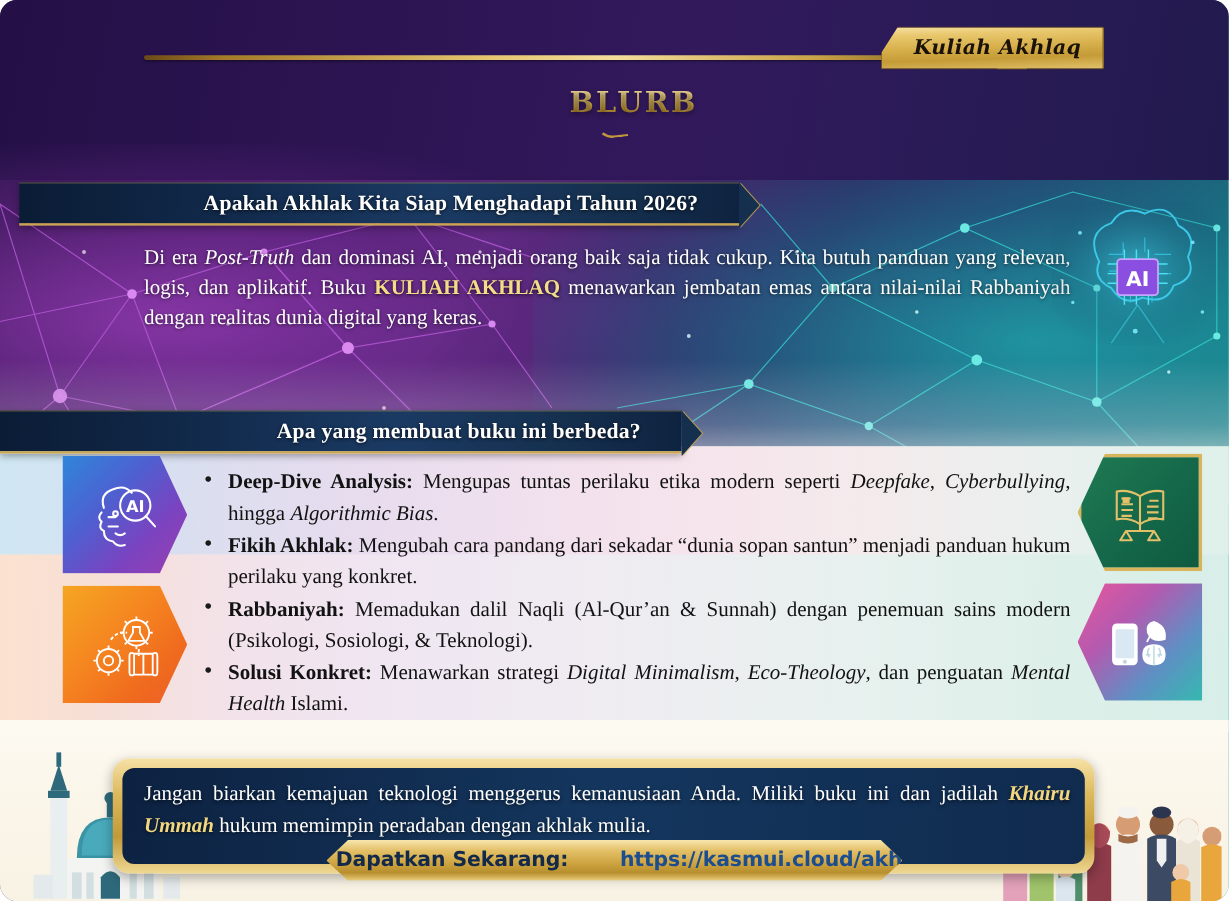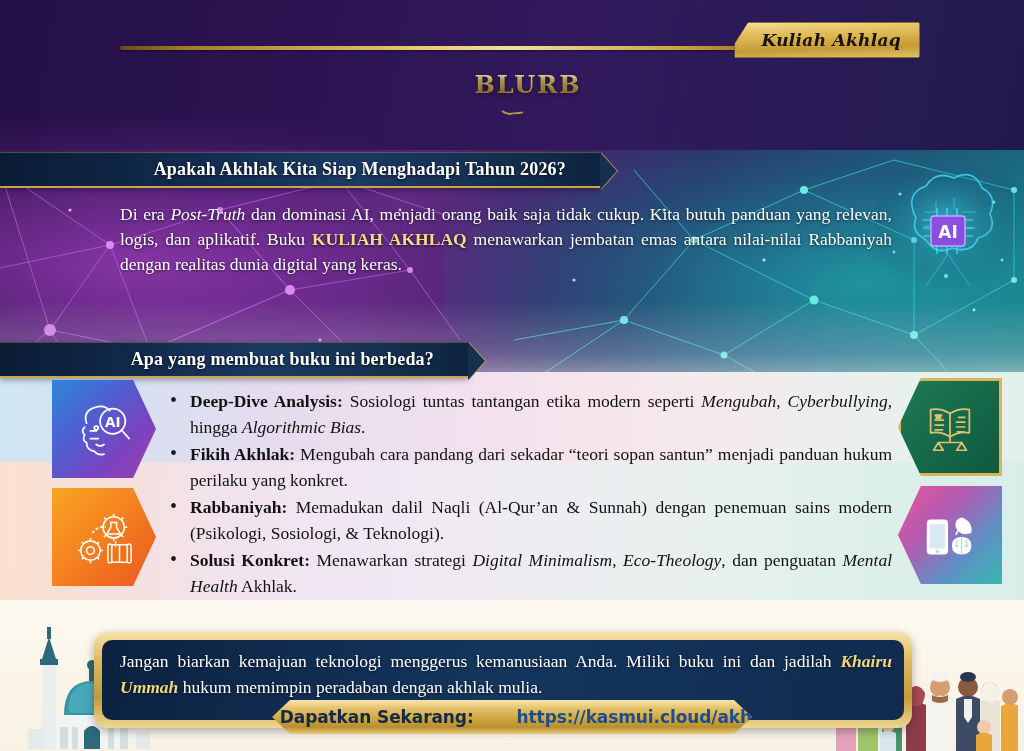--- a/index.html
+++ b/index.html
@@ -5,21 +5,21 @@
   * { box-sizing: border-box; margin: 0; padding: 0; }
 
   body {
     width: 1024px; height: 751px;
     font-family: "Liberation Serif", serif;
     background: #fff;
     overflow: hidden;
     position: relative;
   }
 
-  #page { position: relative; width: 1024px; height: 751px; overflow: hidden; }
+  #page { position: relative; width: 1024px; height: 751px; overflow: hidden; border-radius: 14px; }
 
   
   .bg-base {
     position: absolute; inset: 0;
     background:
       linear-gradient(118deg,
         #2a1348 0%, #3b1a5c 12%, #4e2073 26%,
         #5a2a7e 36%, #46246d 46%, #2f2a63 56%,
         #26406e 66%, #1d5f78 76%, #17807e 85%, #1c9a86 100%);
   }
@@ -139,22 +139,22 @@
     border-bottom: 19px solid transparent;
     border-left: 17px solid #15304f;
     filter: drop-shadow(1px 0 0 #c8a54e);
   }
   .ribbon span {
     font-family: "Liberation Serif", serif;
     font-weight: 700; font-size: 18px; color: #ffffff;
     letter-spacing: .2px; white-space: nowrap;
     text-shadow: 0 1px 3px rgba(0,0,0,.75);
   }
-  #ribbon-1 { top: 152px; width: 600px; }
-  #ribbon-2 { top: 342px; width: 468px; }
+  #ribbon-1 { top: 152px; width: 600px; margin-left: 16px; }
+  #ribbon-2 { top: 342px; width: 568px; }
 
   
   .intro {
     position: absolute; left: 120px; top: 202px; width: 772px;
     font-family: "Liberation Serif", serif;
     font-size: 17.5px; line-height: 25px;
     color: #ffffff; text-align: justify;
     text-shadow: 0 1px 3px rgba(0,0,0,.65);
   }
   .intro .hl {
@@ -432,30 +432,30 @@
         <path d="M44 34 q-10 0 -10 9 q0 9 10 9 q10 0 10 -9 q0 -9 -10 -9 Z"></path>
       </g>
       <g stroke="#b9d7e0" stroke-width="1.2" fill="none">
         <path d="M44 35 v17 M40 37 q-3 4 0 8 M48 37 q3 4 0 8 M37 43 h4 M47 43 h4"></path>
       </g>
     </svg>
   </div>
 
   <ul class="bullets">
     <li>
-      <b>Deep-Dive Analysis:</b><span> Sosiologi tuntas tantangan etika modern seperti </span><em>Mengubah</em><span>, </span><em>Cyberbullying</em><span>, hingga </span><em>Algorithmic Bias</em><span>.</span>
+      <b>Deep-Dive Analysis:</b><span> Mengupas tuntas perilaku etika modern seperti </span><em>Deepfake</em><span>, </span><em>Cyberbullying</em><span>, hingga </span><em>Algorithmic Bias</em><span>.</span>
     </li>
     <li>
-      <b>Fikih Akhlak:</b><span> Mengubah cara pandang dari sekadar “teori sopan santun” menjadi panduan hukum perilaku yang konkret.</span>
+      <b>Fikih Akhlak:</b><span> Mengubah cara pandang dari sekadar “dunia sopan santun” menjadi panduan hukum perilaku yang konkret.</span>
     </li>
     <li>
       <b>Rabbaniyah:</b><span> Memadukan dalil Naqli (Al-Qur’an &amp; Sunnah) dengan penemuan sains modern (Psikologi, Sosiologi, &amp; Teknologi).</span>
     </li>
     <li>
-      <b>Solusi Konkret:</b><span> Menawarkan strategi </span><em>Digital Minimalism</em><span>, </span><em>Eco-Theology</em><span>, dan penguatan </span><em>Mental Health</em><span> Akhlak.</span>
+      <b>Solusi Konkret:</b><span> Menawarkan strategi </span><em>Digital Minimalism</em><span>, </span><em>Eco-Theology</em><span>, dan penguatan </span><em>Mental Health</em><span> Islami.</span>
     </li>
   </ul>
 
   <svg class="mosque" viewBox="0 0 180 140">
     <g fill="#1d5e72" opacity=".92">
       <rect x="38" y="52" width="14" height="86" rx="2" fill="#e8eef0"></rect>
       <rect x="36" y="48" width="18" height="6" fill="#1d5e72"></rect>
       <path d="M45 26 l7 22 h-14 Z" fill="#1d5e72"></path>
       <rect x="43" y="16" width="4" height="12" fill="#1d5e72"></rect>
       <rect x="108" y="62" width="11" height="76" fill="#e8eef0"></rect>

